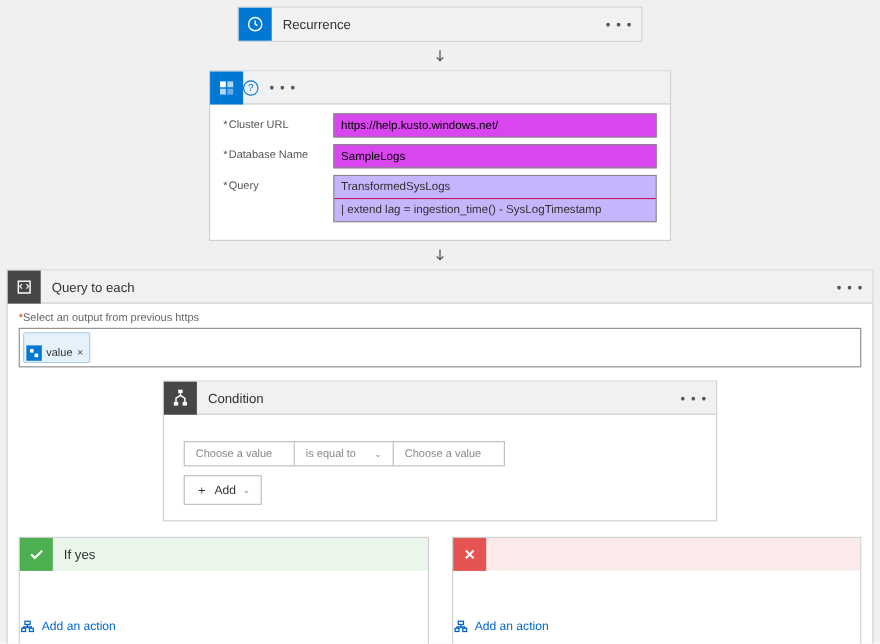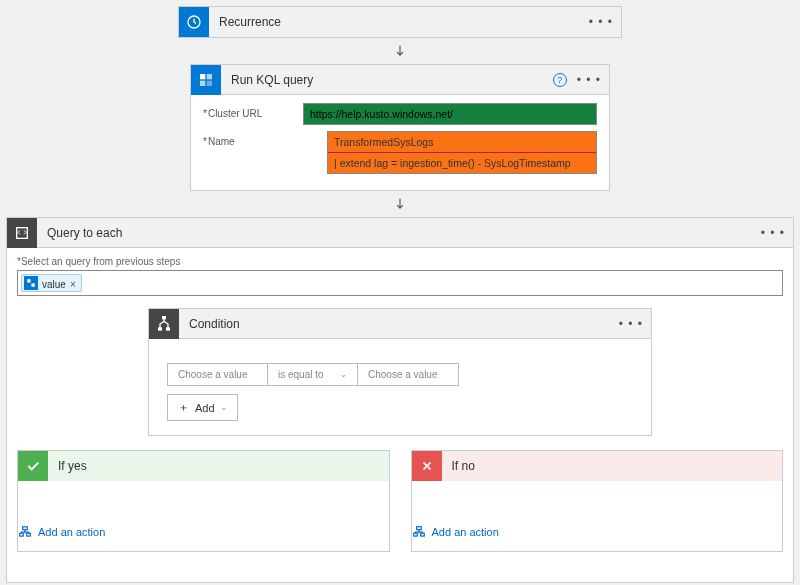--- a/index.html
+++ b/index.html
@@ -18,31 +18,31 @@
   .dots { letter-spacing: 1px; font-size: 12px; color: #555; cursor: pointer; }
   .help { width:14px; height:14px; border:1px solid #0078d4; border-radius:50%; color:#0078d4; font-size:9px; display:flex; align-items:center; justify-content:center; }
 
   .arrow-down { display:flex; justify-content:center; padding: 4px 0; }
   .arrow-down svg { width: 14px; height: 18px; }
 
   .kql-body { padding: 8px 12px 10px; }
   .field-row { display:flex; align-items:flex-start; margin-bottom:6px; }
   .field-label { width: 100px; font-size: 10px; color: #555; padding-top: 5px; text-align:left; }
   .field-label::before { content:"*"; color:#555; margin-right:1px; font-size:10px; }
-  .field-input { flex:1; border:1px solid #888; padding:4px 6px; font-size:10.5px; background:#15803d; }
-  .field-multi { flex:1; border:1px solid #888; background:#f97316;margin-left:24px; }
+  .field-input { flex:1; border:1px solid #888; padding:4px 6px; font-size:10.5px; background:#d946ef; }
+  .field-multi { flex:1; border:1px solid #888; background:#c4b5fd; }
   .field-multi div { padding:4px 6px; font-size:10.5px; }
   .field-multi div + div { border-top:1px solid #be185d; }
 
   .apply-outer { margin: 0 6px; border:1px solid #ccc; background:#fff; }
   .apply-body { padding: 8px 10px 12px; }
   .sel-label { font-size:10px; color:#666; margin-bottom:3px; }
   .sel-label span.req { color:#d83b01; }
   .token-box { border:1px solid #888; padding:3px; display:flex; align-items:center; background:#fff; }
-  .token { display:inline-flex; align-items:flex-end; background:#e5f1fb; border:1px solid #a8cbe8; border-radius:2px; padding:1px 5px 1px 2px; font-size:10px; gap:4px; }
+  .token { display:inline-flex; align-items:center; background:#e5f1fb; border:1px solid #a8cbe8; border-radius:2px; padding:11px 5px 1px 2px; font-size:10px; gap:4px; }
   .token-icon { width:14px; height:14px; background:#0078d4; display:flex; align-items:center; justify-content:center; }
   .token-x { color:#555; font-size:10px; cursor:pointer; }
 
   .cond-card { width: 504px; margin: 12px auto 14px; }
   .cond-body { padding: 24px 18px 14px; }
   .cond-row { display:flex; gap:0; border:1px solid #bbb; width:fit-content; }
   .cond-cell { border-right:1px solid #bbb; padding:5px 10px; font-size:10px; color:#888; display:flex; align-items:center; gap:6px; min-width:100px; }
   .cond-cell:last-child { border-right:none; }
   .chev { font-size:8px; color:#888; margin-left:auto; }
   .add-btn { margin-top:8px; border:1px solid #bbb; padding:5px 10px; display:inline-flex; align-items:center; gap:6px; font-size:11px; background:#fff; cursor:pointer; }
@@ -54,21 +54,21 @@
   .branch-header.no { background:#fbeaea; }
   .branch-body { height:70px; display:flex; align-items:flex-end; justify-content:flex-start; padding-bottom:12px; }
   .add-action { display:flex; align-items:center; gap:6px; color:#0066cc; font-size:11px; cursor:pointer; }
   .add-action-outer { display:flex; justify-content:center; padding:14px 0 4px; }
 
   svg { display:block; }
 </style>
 </head>
 <body>
 
-<div class="card" style="width:444px; margin:6px auto 0;">
+<div class="card" style="width:368px; margin:6px auto 0;">
   <div class="card-header noborder">
     <div class="icon-box blue">
       <svg width="16" height="16" viewBox="0 0 24 24" fill="none" stroke="#fff" stroke-width="2">
           <circle cx="12" cy="12" r="9"></circle>
           <path d="M12 7v5l3 2"></path>
         </svg>
     </div>
     <div class="card-title">Recurrence</div>
     <div class="card-actions">
         <span class="dots">• • •</span>
@@ -85,33 +85,36 @@
 <div class="card" style="width:420px; margin:0 auto;">
   <div class="card-header">
     <div class="icon-box blue">
       <svg width="16" height="16" viewBox="0 0 24 24" fill="#fff">
           <rect x="3" y="3" width="8" height="8"></rect>
           <rect x="13" y="3" width="8" height="8" opacity=".7"></rect>
           <rect x="3" y="13" width="8" height="8" opacity=".7"></rect>
           <rect x="13" y="13" width="8" height="8" opacity=".4"></rect>
         </svg>
     </div>
-    <div class="card-title">Run KQL query</div>
     <div class="card-actions">
       <span class="help">?</span>
       <span class="dots">• • •</span>
     </div>
   </div>
   <div class="kql-body">
     <div class="field-row">
       <div class="field-label">Cluster URL</div>
       <input class="field-input" value="https://help.kusto.windows.net/" style="">
     </div>
     <div class="field-row">
-      <div class="field-label">Name</div>
+      <div class="field-label">Database Name</div>
+      <input class="field-input" value="SampleLogs" style="">
+    </div>
+    <div class="field-row">
+      <div class="field-label">Query</div>
       <div class="field-multi">
         <div>TransformedSysLogs</div>
         <div>| extend lag = ingestion_time() - SysLogTimestamp</div>
       </div>
     </div>
   </div>
 </div>
 
 <div class="arrow-down">
   <svg viewBox="0 0 24 24" fill="none" stroke="#555" stroke-width="2">
@@ -126,21 +129,21 @@
           <rect x="4" y="4" width="16" height="16"></rect>
           <path d="M9 8l-3 3 3 3M15 8l3 3-3 3" stroke-width="1.5"></path>
         </svg>
     </div>
     <div class="card-title">Query to each</div>
     <div class="card-actions">
         <span class="dots">• • •</span>
       </div>
   </div>
   <div class="apply-body">
-    <div class="sel-label"><span class="req">*</span><span>Select an query from previous steps</span></div>
+    <div class="sel-label"><span class="req">*</span><span>Select an output from previous https</span></div>
     <div class="token-box">
       <span class="token">
         <span class="token-icon">
           <svg width="10" height="10" viewBox="0 0 24 24" fill="#fff">
               <rect x="3" y="3" width="8" height="8"></rect>
               <rect x="13" y="13" width="8" height="8"></rect>
             </svg>
         </span>
         <span>value</span>
         <span class="token-x">×</span>
@@ -206,21 +209,20 @@
           </div>
         </div>
       </div>
       <div class="branch">
         <div class="branch-header no">
           <div class="icon-box red">
             <svg width="14" height="14" viewBox="0 0 24 24" fill="none" stroke="#fff" stroke-width="3">
                 <path d="M6 6l12 12M18 6L6 18"></path>
               </svg>
           </div>
-          <div class="card-title">If no</div>
         </div>
         <div class="branch-body">
           <div class="add-action">
             <svg width="14" height="14" viewBox="0 0 24 24" fill="none" stroke="#0066cc" stroke-width="2">
                 <rect x="8" y="3" width="8" height="5"></rect>
                 <path d="M12 8v6"></path>
                 <rect x="3" y="14" width="6" height="5"></rect>
                 <rect x="15" y="14" width="6" height="5"></rect>
                 <path d="M6 14v-2h12v2"></path>
               </svg>

